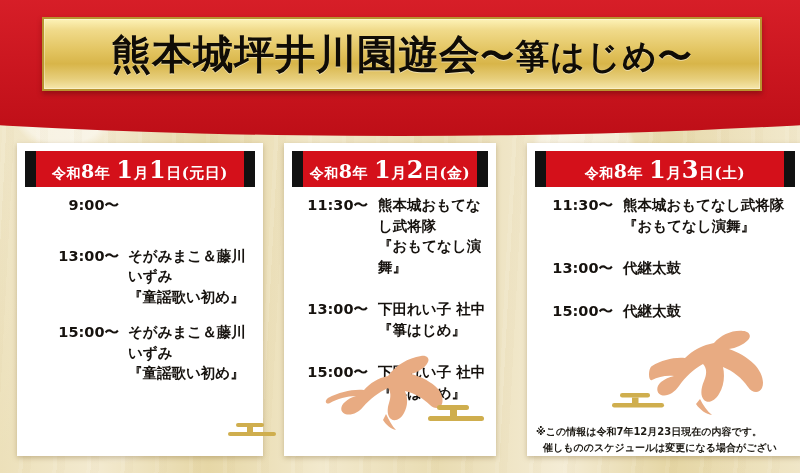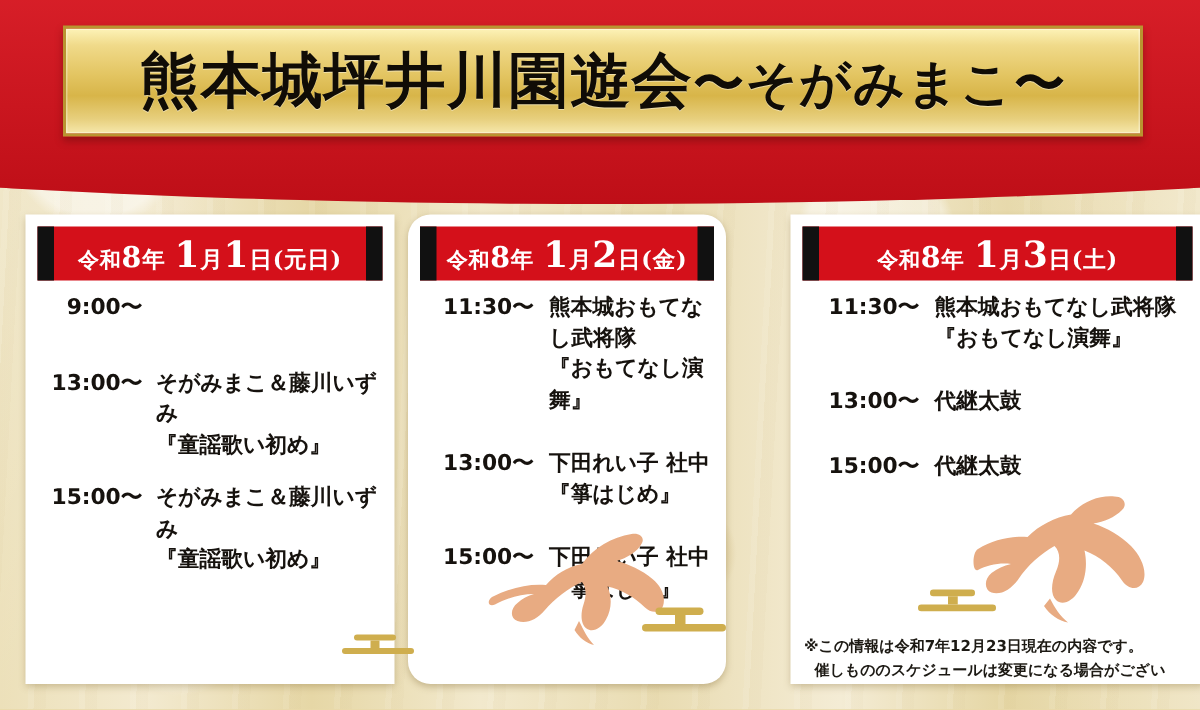--- a/index.html
+++ b/index.html
@@ -73,21 +73,21 @@
   .title-text .tilde{font-size:34px;}
 
   
   .panels{position:absolute;left:0;top:143px;width:800px;height:313px;}
   .panel{
     position:absolute;top:0;height:313px;background:#ffffff;
     box-shadow:0 2px 5px rgba(120,95,40,.35);
     overflow:hidden;
   }
   #panel-0{left:17px;width:246px;}
-  #panel-1{left:272px;width:212px;border-radius:15px;}
+  #panel-1{left:284px;width:212px;}
   #panel-2{left:527px;width:276px;}
 
   .day-header{
     position:absolute;left:8px;top:8px;right:8px;height:36px;
     background:#d4101a;display:flex;align-items:center;justify-content:center;
   }
   .day-header::before,.day-header::after{
     content:"";position:absolute;top:0;width:11px;height:36px;background:#111;
   }
   .day-header::before{left:0;}
@@ -109,21 +109,21 @@
     font-size:14.5px;font-weight:700;color:#16120e;line-height:1.42;
     white-space:nowrap;
   }
   .ev-body{
     flex:1 1 auto;
     font-size:14.5px;font-weight:700;color:#16120e;line-height:1.42;
   }
   .ev-line2{display:block;}
   .ev-note{display:block;}
 
-  #panel-0 .events{padding-left:4px;padding-right:6px;}
+  #panel-0 .events{padding-left:28px;padding-right:6px;}
   #panel-0 .ev-time{width:74px;margin-right:9px;}
   #panel-1 .events{padding-left:10px;padding-right:6px;}
   #panel-1 .ev-time{width:74px;margin-right:10px;}
   #panel-2 .events{padding-left:12px;padding-right:6px;}
   #panel-2 .ev-time{width:74px;margin-right:10px;}
   #panel-0 .event{margin-bottom:15px;}
   #panel-1 .event{margin-bottom:22px;}
   #panel-2 .event{margin-bottom:22px;}
 
   
@@ -150,21 +150,21 @@
 <div id="poster">
 
   <div class="paper-noise"></div>
   <div class="paper-streaks"></div>
 
   <div class="red-band"></div>
   <div class="red-band-shade"></div>
 
   <div class="title-plaque">
     <div class="title-text">
-      <span>熊本城坪井川園遊会</span><span class="tilde">〜そがみまこ〜</span>
+      <span>熊本城坪井川園遊会</span><span class="tilde">〜箏はじめ〜</span>
     </div>
   </div>
 
   <div class="panels">
 
     <div class="panel" id="panel-0">
       <div class="day-header">
         <div class="day-header-text">
           <span class="era">令和</span><span class="bignum" style="font-size:19px">8</span><span class="unit">年</span>&nbsp;<span class="bignum">1</span><span class="unit">月</span><span class="bignum">1</span><span class="unit">日</span><span class="dow">(元日)</span>
         </div>

